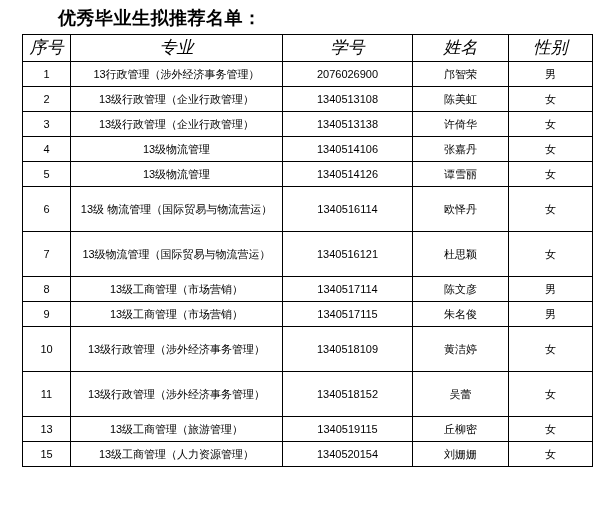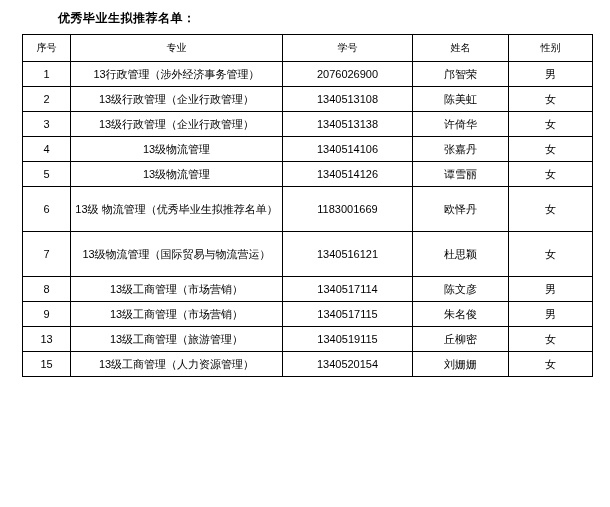--- a/index.html
+++ b/index.html
@@ -14,21 +14,21 @@
     color: #000000;
     overflow: hidden;
   }
   .page {
     position: relative;
     width: 610px;
     height: 507px;
     box-sizing: border-box;
   }
   .doc-title {
-    font-size: 12px;
+    font-size: 18px;
     font-weight: bold;
     margin: 8px 0 6px 58px;
     letter-spacing: 0.5px;
     line-height: 20px;
   }
   .table-wrap {
     margin: 0 18px 0 22px;
   }
   table.roster {
     border-collapse: collapse;
@@ -41,21 +41,22 @@
     border: 1px solid #000;
     text-align: center;
     vertical-align: middle;
     font-size: 11px;
     line-height: 14px;
     padding: 2px 2px;
     font-weight: normal;
   }
   table.roster thead th {
     height: 22px;
-    font-size: 10px;
+    font-size: 17px;
+    font-style: italic;
   }
   col.c-no    { width: 48px; }
   col.c-major { width: 212px; }
   col.c-id    { width: 130px; }
   col.c-name  { width: 96px; }
   col.c-sex   { width: 84px; }
 
   td.major {
     padding-left: 4px;
     padding-right: 4px;
@@ -119,22 +120,22 @@
           </tr>
           <tr class="r1">
             <td>5</td>
             <td class="major">13级物流管理</td>
             <td>1340514126</td>
             <td>谭雪丽</td>
             <td>女</td>
           </tr>
           <tr class="r2">
             <td>6</td>
-            <td class="major">13级  物流管理（优秀毕业生拟推荐名单）</td>
-            <td>1183001669</td>
+            <td class="major">13级  物流管理（国际贸易与物流营运）</td>
+            <td>1340516114</td>
             <td>欧怿丹</td>
             <td>女</td>
           </tr>
           <tr class="r2">
             <td>7</td>
             <td class="major">13级物流管理（国际贸易与物流营运）</td>
             <td>1340516121</td>
             <td>杜思颖</td>
             <td>女</td>
           </tr>
@@ -145,20 +146,34 @@
             <td>陈文彦</td>
             <td>男</td>
           </tr>
           <tr class="r1">
             <td>9</td>
             <td class="major">13级工商管理（市场营销）</td>
             <td>1340517115</td>
             <td>朱名俊</td>
             <td>男</td>
           </tr>
+          <tr class="r2">
+            <td>10</td>
+            <td class="major">13级行政管理（涉外经济事务管理）</td>
+            <td>1340518109</td>
+            <td>黄洁婷</td>
+            <td>女</td>
+          </tr>
+          <tr class="r2">
+            <td>11</td>
+            <td class="major">13级行政管理（涉外经济事务管理）</td>
+            <td>1340518152</td>
+            <td>吴蕾</td>
+            <td>女</td>
+          </tr>
           <tr class="r1">
             <td>13</td>
             <td class="major">13级工商管理（旅游管理）</td>
             <td>1340519115</td>
             <td>丘柳密</td>
             <td>女</td>
           </tr>
           <tr class="r1">
             <td>15</td>
             <td class="major">13级工商管理（人力资源管理）</td>

